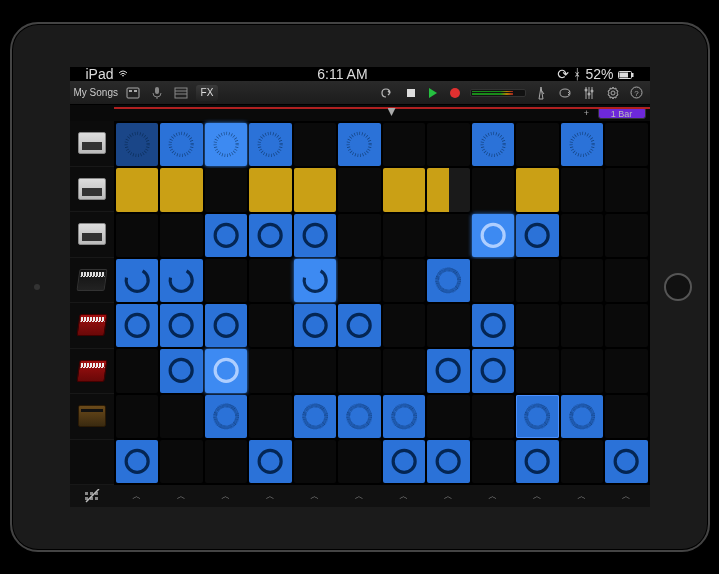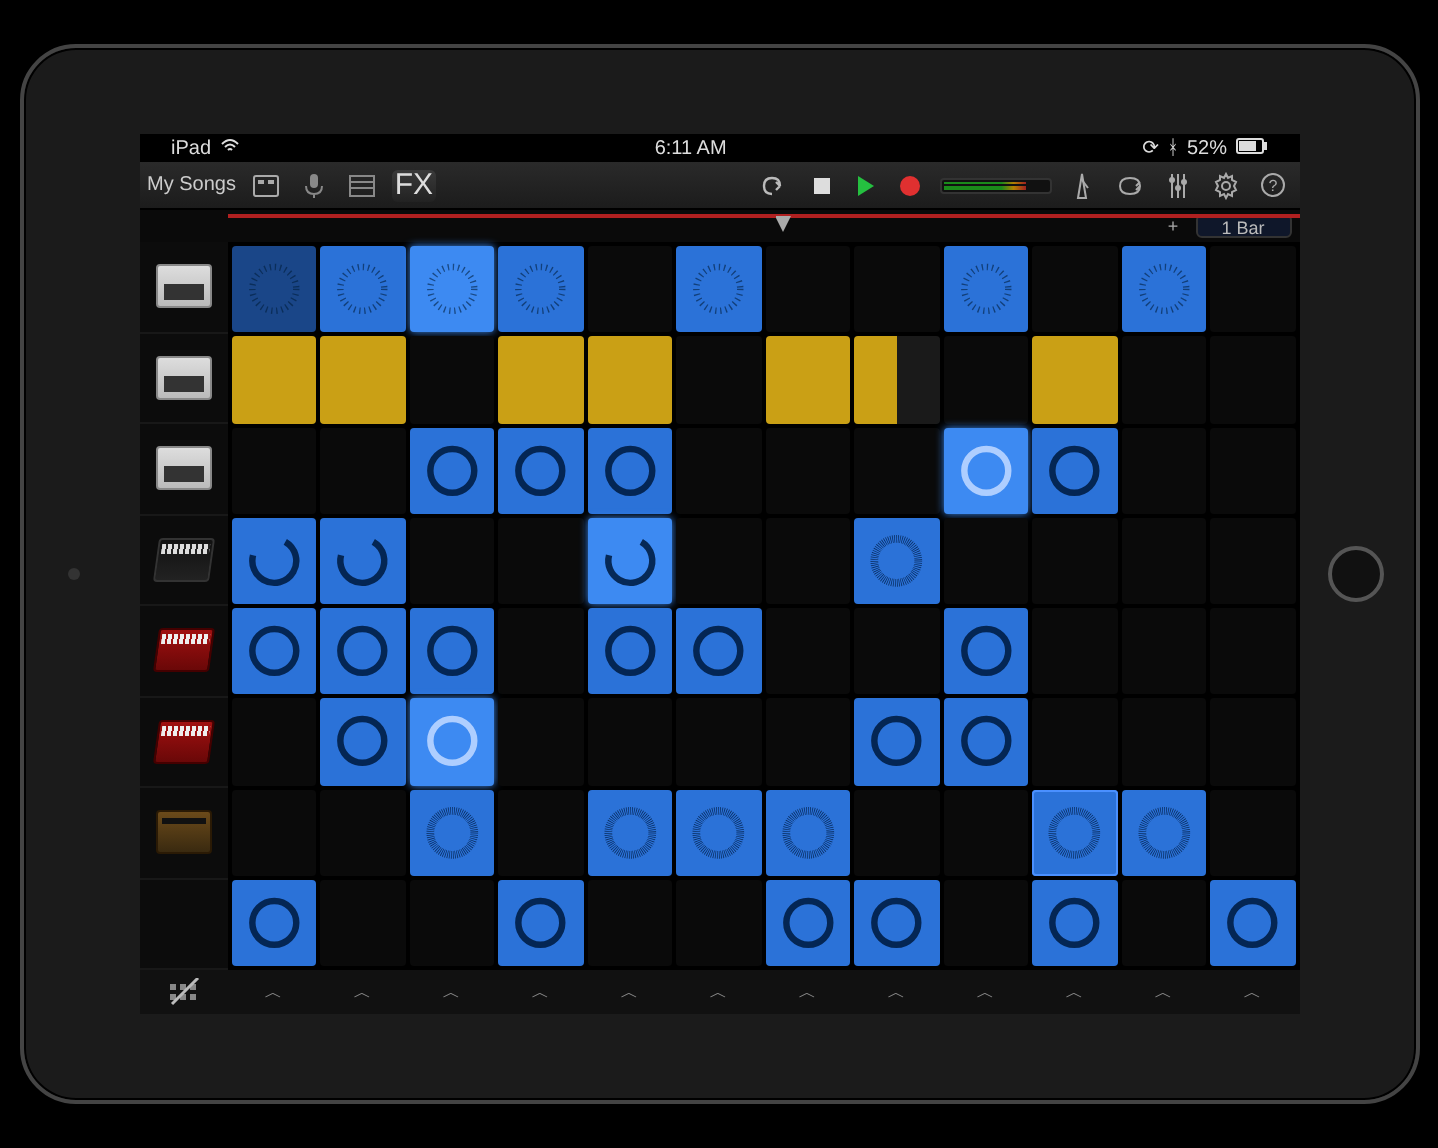--- a/index.html
+++ b/index.html
@@ -53,21 +53,21 @@
   position: relative;
   overflow: hidden;
 }
 
 
 .status {
   height: 14px;
   display: flex;
   align-items: center;
   justify-content: space-between;
-  font-size: 10px;
+  font-size: 14px;
   color: #ddd;
   padding: 0 16px;
 }
 .status .left, .status .right { display: flex; align-items: center; gap: 4px; }
 .wifi { font-size: 10px; }
 
 
 .toolbar {
   height: 24px;
   background: linear-gradient(#2a2a2a,#1c1c1c);
@@ -83,21 +83,21 @@
   width: 18px; height: 16px;
   display: flex; align-items: center; justify-content: center;
   cursor: pointer;
 }
 .tb-btn svg { display: block; }
 .fx-btn {
   width: 22px; height: 16px;
   border-radius: 3px;
   background: linear-gradient(#3a3a3a,#222);
   display: flex; align-items: center; justify-content: center;
-  font-size: 15px; color: #ddd;
+  font-size: 10px; color: #ddd;
 }
 .spacer { flex: 1; }
 .undo { transform: scaleX(-1); }
 .transport { display: flex; gap: 4px; }
 .t-btn {
   width: 18px; height: 16px;
   display: flex; align-items: center; justify-content: center;
 }
 .rec { color: #e03030; }
 .play { color: #25c040; }
@@ -140,21 +140,21 @@
 .ruler .marker {
   position: absolute;
   top: 3px;
   width: 8px; height: 8px;
   background: #aaa;
   clip-path: polygon(0 0, 100% 0, 50% 100%);
 }
 .ruler .add { margin-left: auto; width: 14px; text-align: center; color: #aaa; }
 .ruler .barlabel {
   width: 48px; text-align: center;
-  background: #0f172a; border: 1px solid #333;
+  background: #6d28d9; border: 1px solid #333;
   border-radius: 3px;
   margin: 0 4px;
   height: 12px; line-height: 12px;
 }
 
 
 .workspace {
   display: flex;
   height: 364px;
 }

